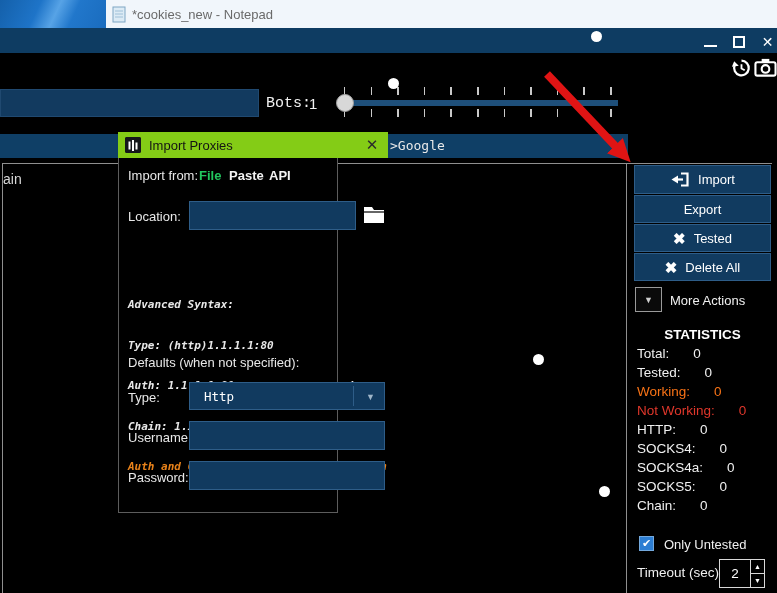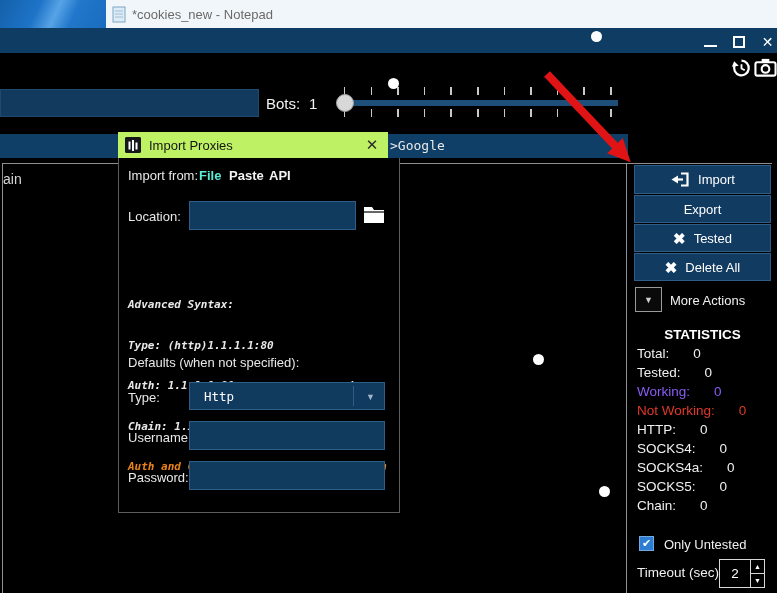--- a/index.html
+++ b/index.html
@@ -20,50 +20,50 @@
   .win-min { left:704px; top:45px; width:13px; height:2px; background:#fff; }
   .win-max { left:733px; top:36px; width:12px; height:12px; border:2px solid #fff; }
   .win-close { left:758px; top:33px; width:19px; height:19px; color:#fff; font-size:14px; text-align:center; line-height:19px; }
 
   .tool-icon { top:57px; width:23px; height:22px; }
   .hist-icon { left:730px; }
   .cam-icon  { left:754px; }
 
   
   .left-input { left:0; top:89px; width:259px; height:28px; background:#123a5f; border:1px solid #204970; color:#fff; font-size:13px; padding:0 6px; }
-  .bots-label { left:266px; top:95px; font-size:15px; color:#f2f2f2; }
+  .bots-label { left:266px; top:95px; font-size:15px; color:#f2f2f2;font-family:Liberation Mono, monospace; }
   .bots-value { left:309px; top:95px; font-size:15px; color:#f2f2f2; }
   .ticks { width:278px; height:8px;
     background:repeating-linear-gradient(90deg,#c9c9c9 0 1.5px,transparent 1.5px 26.6px); }
   .ticks-top { left:344px; top:87px; } .ticks-bot { left:344px; top:109px; }
   .slider-track { left:345px; top:100px; width:273px; height:6px; background:#1e4f7a; }
   .slider-thumb { left:336px; top:94px; width:18px; height:18px; border-radius:50%; background:#d8d8d8; border:1px solid #9f9f9f; }
 
   
   .tabbar { left:0; top:134px; width:628px; height:24px; background:#0f3f66; }
   .tab-google { left:390px; top:138px; font-family:"DejaVu Sans Mono",monospace; font-size:13px; color:#e9e9e9; }
   .list-area { left:2px; top:163px; width:625px; height:430px; border-top:1px solid #8f8f8f; border-left:1px solid #8f8f8f; border-right:1px solid #8f8f8f; }
   .list-topline { left:627px; top:163px; width:145px; height:1px; background:#8f8f8f; }
   .frag-ain { left:3px; top:171px; font-size:14px; color:#d8d8d8; }
 
   
   .dot { width:11px; height:11px; border-radius:50%; background:#fff; z-index:31; }
 
   
   .dialog { left:118px; top:132px; width:270px; height:381px; z-index:5; }
-  .dlg-titlebar { position:absolute; left:0; top:0; width:270px; height:26px; background:#bef264; display:flex; align-items:center; }
+  .dlg-titlebar { position:absolute; left:0; top:0; width:270px; height:26px; background:#84cc16; display:flex; align-items:center; }
   .dlg-icon { width:16px; height:16px; margin-left:7px; background:#15171a; border-radius:2px; }
   .dlg-title { color:#141414; font-size:13px; margin-left:8px; }
   .dlg-close { position:absolute; right:6px; top:3px; width:20px; height:20px; color:#2b2b2b; font-size:15px; text-align:center; line-height:20px; }
-  .dlg-body { position:absolute; left:0; top:26px; width:282px; height:355px; background:#000;
+  .dlg-body { position:absolute; left:0; top:26px; width:220px; height:355px; background:#000;
     border:1px solid #5d5d5d; border-top:none; }
   .dlg-body .abs { position:absolute; }
   .dlbl { font-size:13px; color:#e8e8e8; }
   .dtab { font-size:13px; font-weight:bold; color:#f2f2f2; }
-  .dtab.active { color:#5eead4; }
+  .dtab.active { color:#22c55e; }
   .dinput { background:#113a5f; border:1px solid #2e5d88; color:#fff; font-size:13px; padding:0 6px; }
   .syntax { font-family:"DejaVu Sans Mono",monospace; font-size:11px; line-height:13.5px; color:#e8e8e8; font-weight:bold; white-space:pre;font-style:italic; }
   .syntax .warn { color:#e8821a; }
   .dselect { left:70px; top:198px; width:196px; height:28px; background:#113a5f; border:1px solid #2e5d88; display:flex; align-items:center; }
   .dselect .val { font-family:"DejaVu Sans Mono",monospace; font-size:12.5px; color:#fff; margin-left:14px; }
   .dselect .divider { position:absolute; right:30px; top:3px; bottom:3px; width:1px; background:#2e5d88; }
   .dselect .caret { position:absolute; right:9px; top:9px; font-size:9px; color:#9fb6c9; }
   .accept-btn { left:7px; top:315px; width:257px; height:28px; background:#113a5f; border:1px solid #2e5d88; color:#f2f2f2; font-size:13px; display:flex; align-items:center; justify-content:center; font-family:"Liberation Sans",sans-serif; }
 
   
@@ -74,21 +74,21 @@
   .btn-delete { left:634px; top:224px; width:137px; height:28px; }
   .btn-delall { left:634px; top:253px; width:137px; height:28px; }
   .xglyph { font-size:15px; font-weight:bold; line-height:1; }
   .more-box { left:635px; top:287px; width:27px; height:25px; background:#0a0a0a; border:1px solid #9a9a9a; color:#cfcfcf; font-size:9px; display:flex; align-items:center; justify-content:center; }
   .more-label { left:670px; top:293px; font-size:13px; color:#f0f0f0; }
 
   .sec-title { width:149px; text-align:center; font-weight:bold; font-size:13.5px; color:#fff; }
   .stats-title { left:628px; top:327px; }
   .stats { left:637px; top:346px; width:138px; }
   .srow { height:19px; display:flex; gap:24px; font-size:13.5px; align-items:flex-start; }
-  .srow.green { color:#8b5cf6; } .srow.red { color:#e0372b; }
+  .srow.green { color:#f97316; } .srow.red { color:#e0372b; }
   .opts-title { left:628px; top:516px; }
   .chk { left:639px; top:536px; width:15px; height:15px; background:#2d7ed3; border:1px solid #74a9dd; color:#fff; font-size:11px; line-height:13px; text-align:center; }
   .chk-label { left:664px; top:537px; font-size:13px; color:#f0f0f0; }
   .to-label { left:637px; top:565px; font-size:13.5px; color:#f0f0f0; }
   .spinner { left:719px; top:559px; width:46px; height:29px; border:1px solid #d8d8d8; display:flex; }
   .spin-num { width:30px; height:100%; color:#fff; font-size:13.5px; display:flex; align-items:center; justify-content:center; background:#000; }
   .spin-arrows { width:14px; border-left:1px solid #d8d8d8; display:flex; flex-direction:column; }
   .spin-arrows div { flex:1; font-size:7px; color:#fff; display:flex; align-items:center; justify-content:center; }
   .spin-up { border-bottom:1px solid #d8d8d8; }
 

